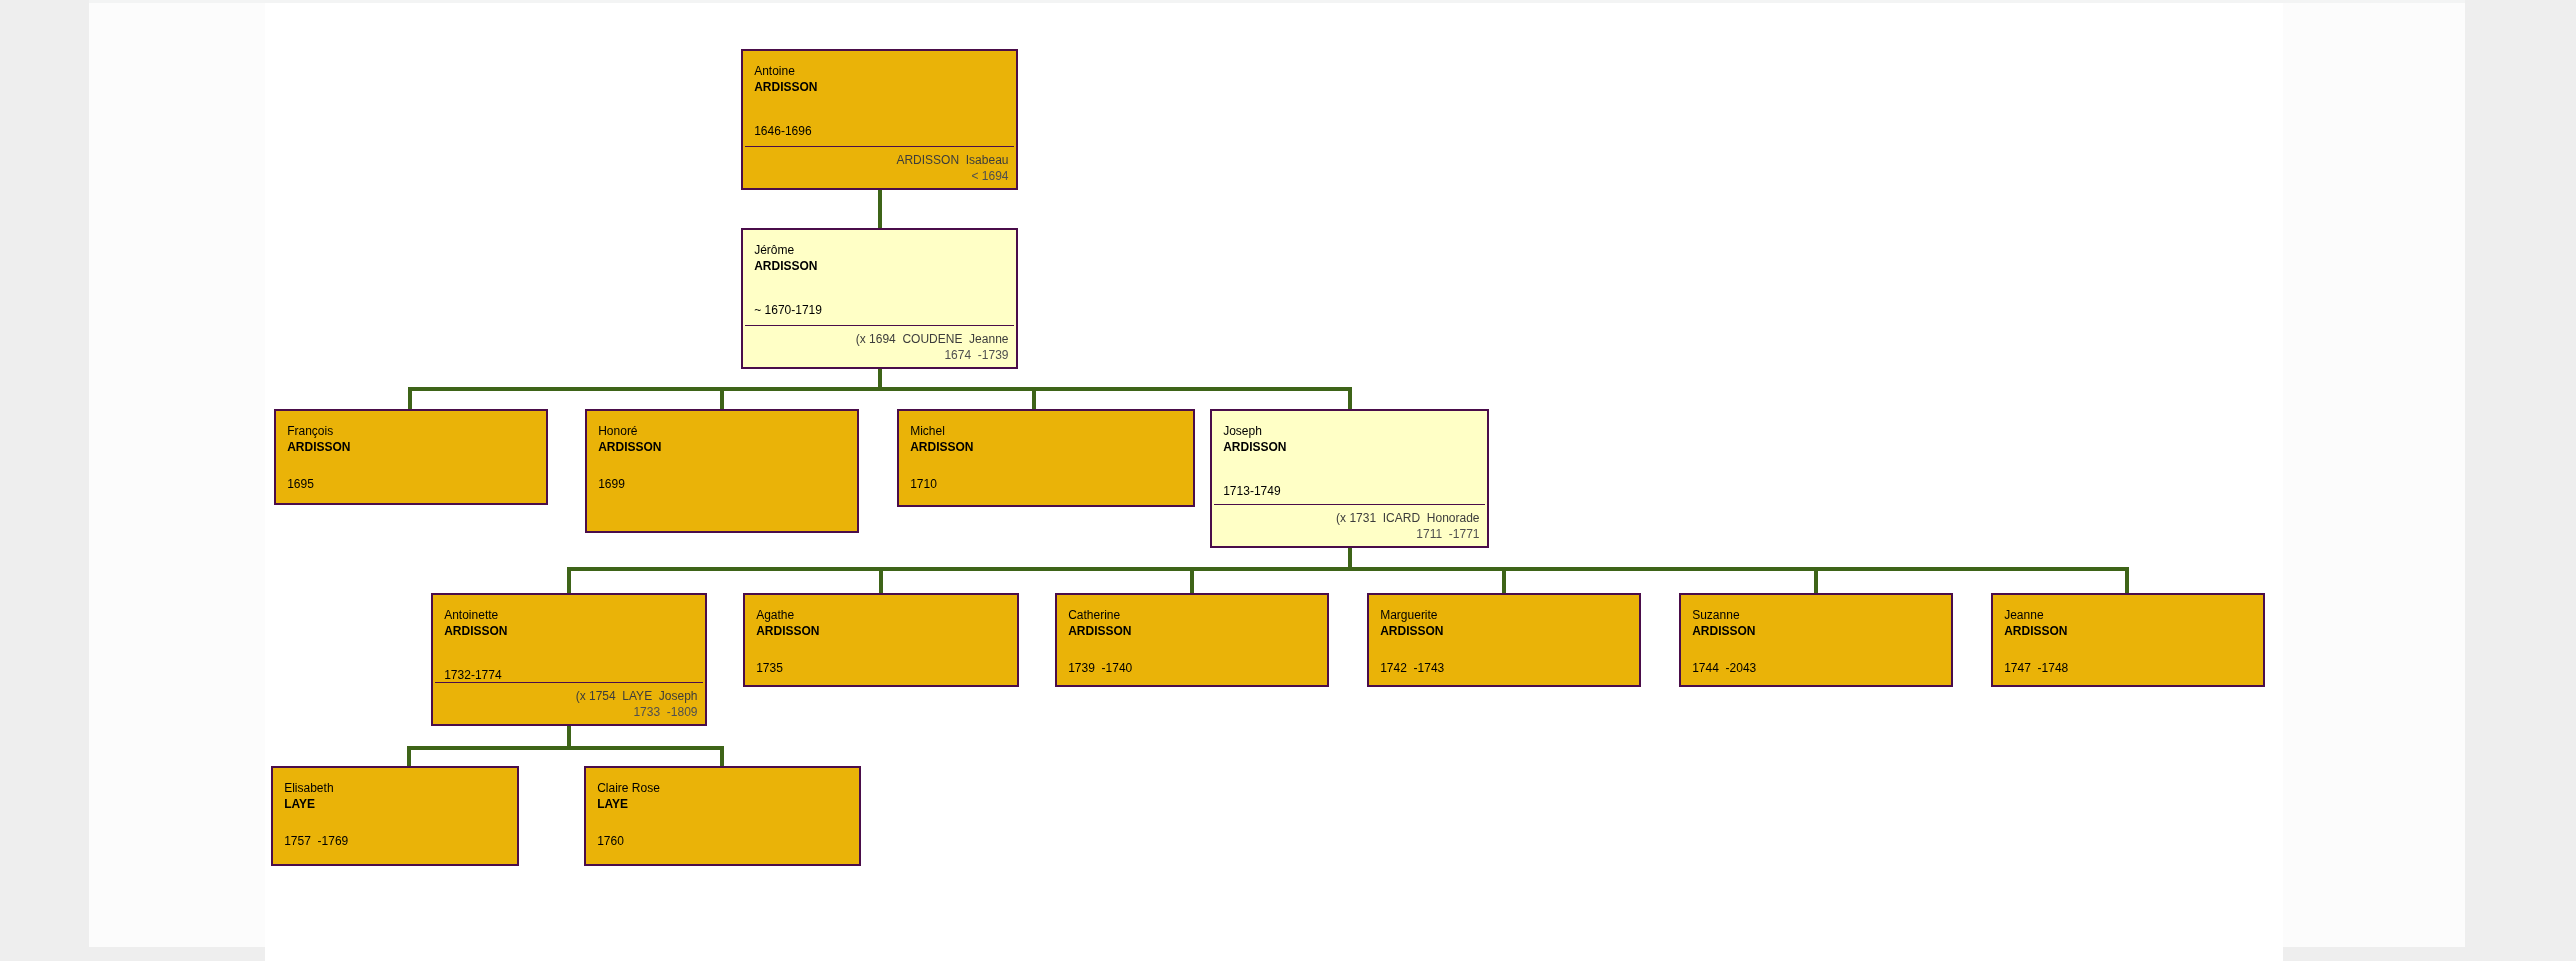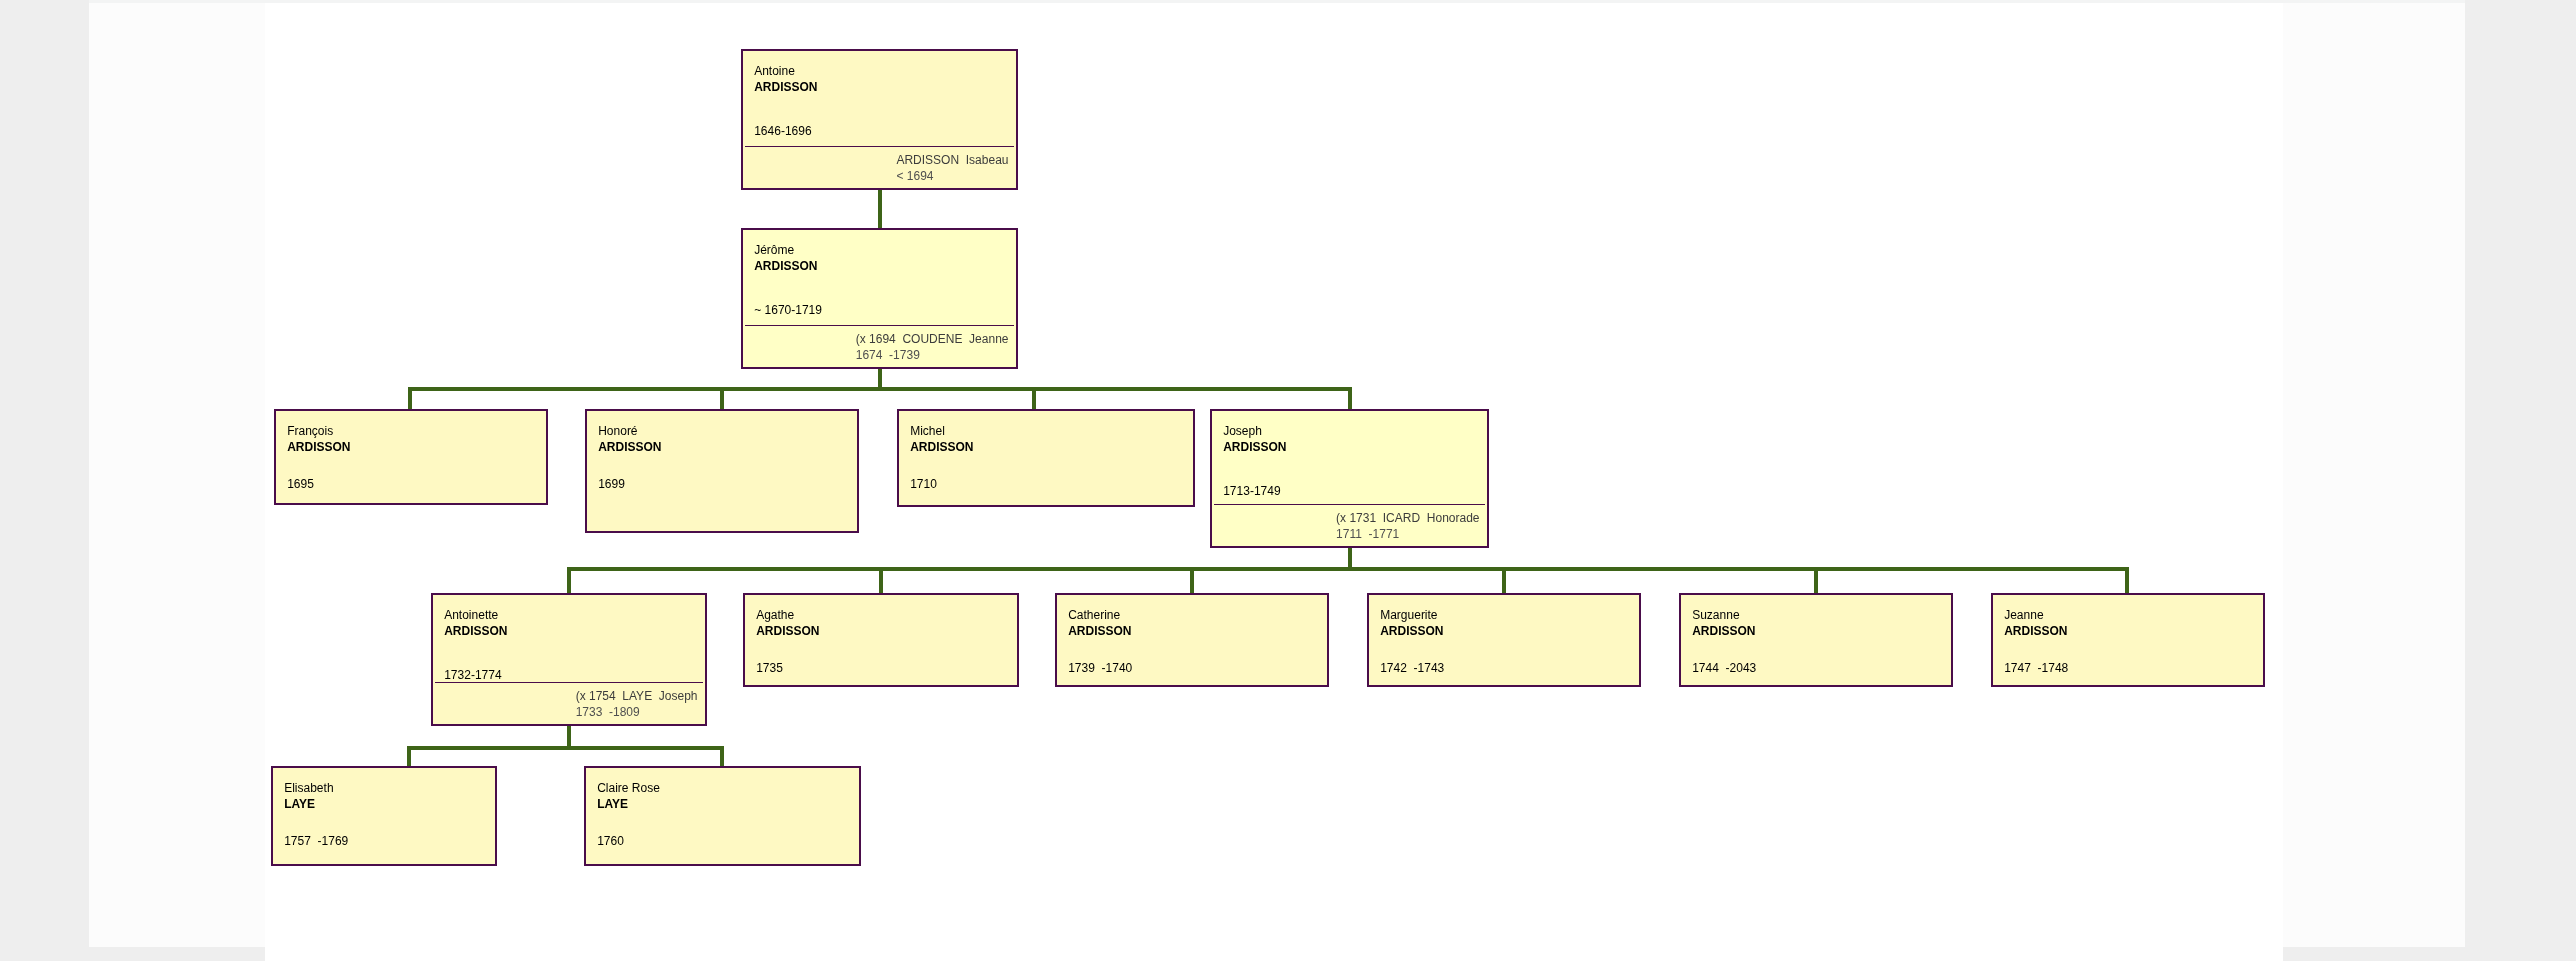--- a/index.html
+++ b/index.html
@@ -12,49 +12,49 @@
   }
   
   #sheet-band{position:absolute;left:89px;top:0;width:2376px;height:947px;background:#fcfcfc;}
   #tree-canvas{position:absolute;left:265px;top:0;width:2018px;height:961px;background:#ffffff;}
   #top-strip{position:absolute;left:89px;top:0;width:2376px;height:2.8px;background:#f3f4f4;}
 
   
   .person{
     position:absolute;
     box-sizing:border-box;
-    background:#fef9c3;
+    background:#eab308;
     border:2.8px solid #4a0d4a;
     font-size:12px;color:#000;
     z-index:3;
   }
   .person.hl{background:#ffffc6;}
   .person .given{position:absolute;left:11.2px;top:13px;white-space:pre;}
   .person .surname{position:absolute;left:11.2px;top:29px;font-weight:bold;white-space:pre;}
   .person .dates{position:absolute;left:11.2px;top:66px;white-space:pre;}
   .person.m .dates{top:73px;}
   .person .sep{position:absolute;left:1.9px;right:1.9px;bottom:41px;height:0;border-top:1.9px solid #4a0d4a;}
-  .person .spouse{position:absolute;right:7.5px;bottom:3.7px;line-height:16px;}
+  .person .spouse{position:absolute;right:7.5px;bottom:3.7px;text-align:right;line-height:16px;}
   .person .spouse .l1{color:#3c3c3c;white-space:pre;}
   .person .spouse .l2{color:#4f4f4f;white-space:pre;}
 
   
   #p-antoine   {left:741px; top:49px;  width:277px;height:141px;}
   #p-jerome    {left:741px; top:228px; width:277px;height:141px;}
   #p-francois  {left:274px; top:409px; width:274px;height:96px;}
   #p-honore    {left:585px; top:409px; width:274px;height:124px;}
   #p-michel    {left:897px; top:409px; width:298px;height:98px;}
   #p-joseph    {left:1210px;top:409px; width:279px;height:139px;padding-left:16px;}
   #p-antoinette{left:431px; top:593px; width:276px;height:133px;}
   #p-agathe    {left:743px; top:593px; width:276px;height:94px;}
   #p-catherine {left:1055px;top:593px; width:274px;height:94px;}
   #p-marguerite{left:1367px;top:593px; width:274px;height:94px;padding-left:36px;}
   #p-suzanne   {left:1679px;top:593px; width:274px;height:94px;}
   #p-jeanne    {left:1991px;top:593px; width:274px;height:94px;}
-  #p-elisabeth {left:271px; top:766px; width:226px;height:100px;padding-left:30px;}
+  #p-elisabeth {left:271px; top:766px; width:248px;height:100px;padding-left:30px;}
   #p-claire    {left:584px; top:766px; width:277px;height:100px;text-decoration:underline;}
 
   
   .conn{position:absolute;background:#3e6418;z-index:2;}
   #c1 {left:878px; top:187px;width:3.7px;   height:43px;}
   #c2 {left:878px; top:365px;width:3.7px;   height:25px;}
   #c3 {left:408px; top:387px;width:943px;height:3.7px;}
   #c4 {left:408px; top:387px;width:3.7px;   height:25px;}
   #c5 {left:720px; top:387px;width:3.7px;   height:25px;}
   #c6 {left:1032px;top:387px;width:3.7px;   height:25px;}

